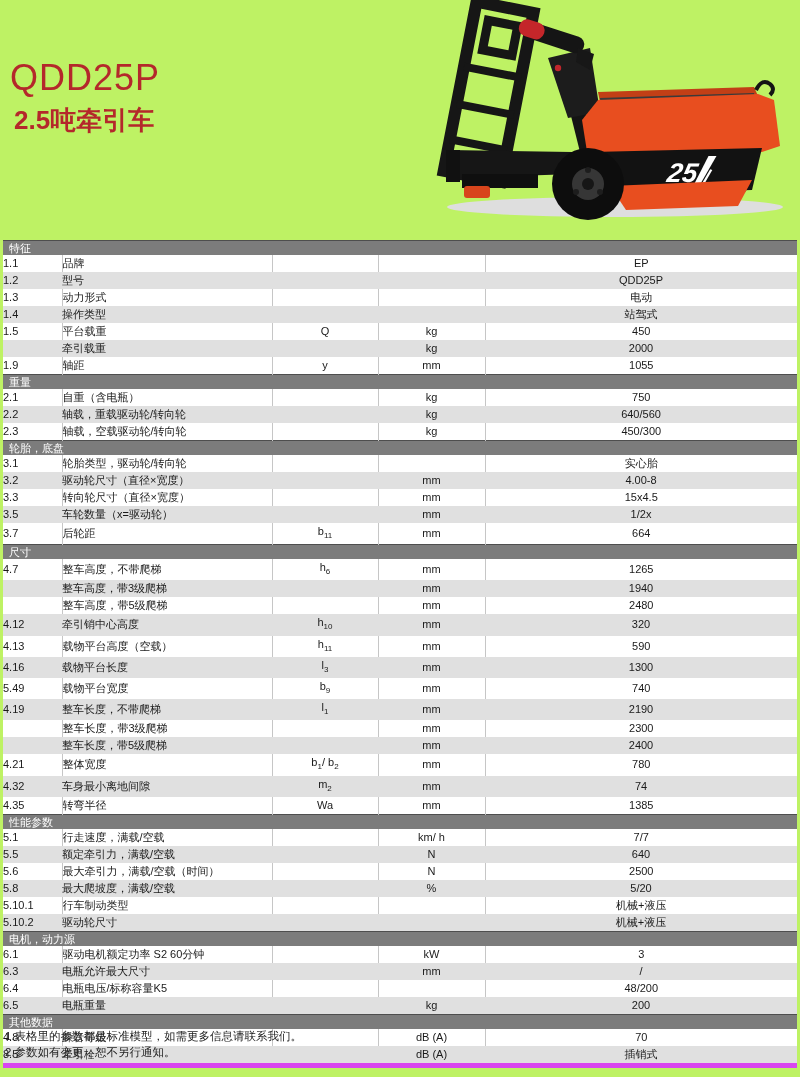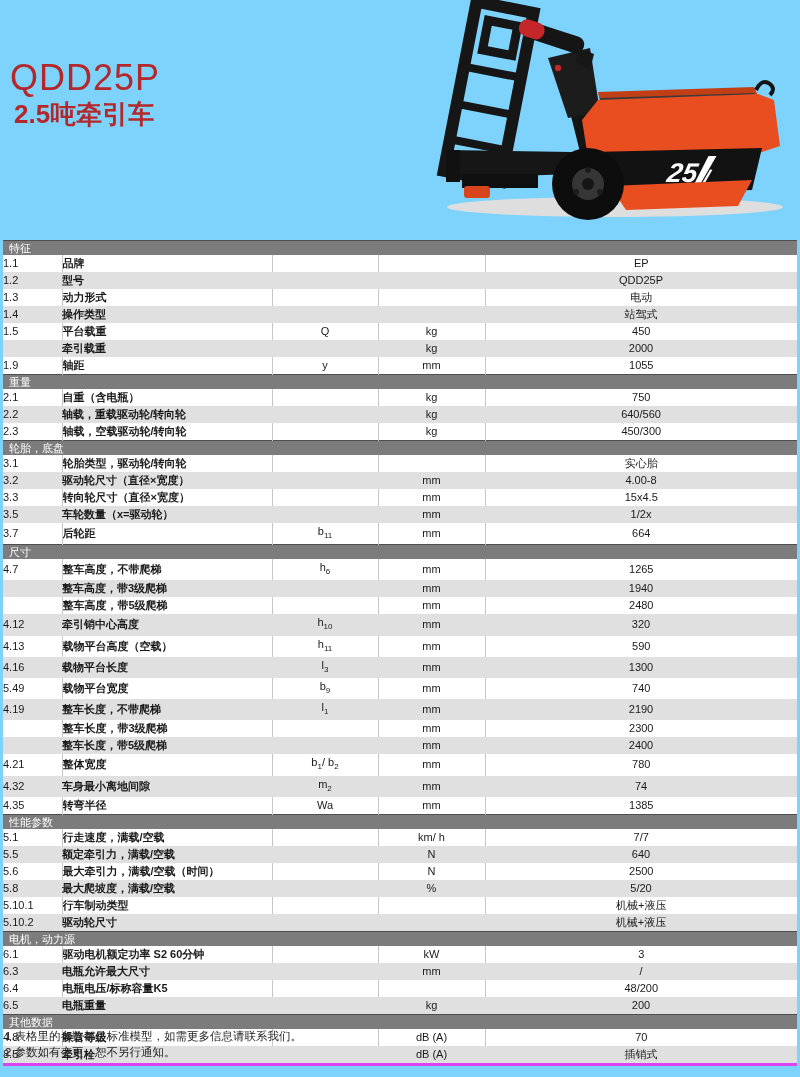--- a/index.html
+++ b/index.html
@@ -1,33 +1,33 @@
 <!DOCTYPE html>
 <html><head>
 <meta charset="utf-8">
 <style>
   html,body{margin:0;padding:0;background:#fff;}
-  .page{position:relative;width:800px;height:1077px;background:#7dd3fc;overflow:hidden;
+  .page{position:relative;width:800px;height:1077px;background:#bef264;overflow:hidden;
         font-family:"Liberation Sans","DejaVu Sans",sans-serif;color:#1a1a1a;}
   
   .titles{position:absolute;left:10px;top:58px;}
   .model{font-size:36px;font-weight:400;letter-spacing:1px;color:#b4282b;line-height:40px;}
-  .subtitle{font-size:26px;font-weight:700;color:#b4282b;line-height:32px;margin-left:4px;}
+  .subtitle{font-size:26px;font-weight:700;color:#b4282b;line-height:32px;margin-top:6px;margin-left:4px;}
   .product-art{position:absolute;left:420px;top:0;width:380px;height:230px;}
   
   table.spec{position:absolute;left:3px;top:240px;width:794px;border-collapse:collapse;
-             table-layout:fixed;font-size:11px;border-bottom:3px solid #d946ef;}
+             table-layout:fixed;font-size:11px;border-bottom:5px solid #d946ef;}
   table.spec td{padding:0;height:17px;line-height:17px;white-space:nowrap;overflow:hidden;}
   tr.sec td{height:14px;line-height:14px;background:#7c7c7c;color:#fff;padding-left:6px;
             font-size:11px;border-top:1px solid #4e4e4e;}
   tr.alt td{background:#e0e0e0;}
   tr.plain td{background:#fff;}
   tr.plain td + td{border-left:1px solid #c6c6c6;}
   td.c0{padding-left:8px;margin-left:28px;}
-  td.c1{padding-left:8px;font-weight:bold;}
+  td.c1{padding-left:8px;}
   td.c2,td.c3,td.c4{text-align:center;}
   td sub{font-size:8px;}
   
   .notes{position:absolute;left:5px;top:1028px;font-size:11.5px;line-height:16px;color:#222;}
 </style>
 </head>
 <body>
 
 <div class="page">
 

